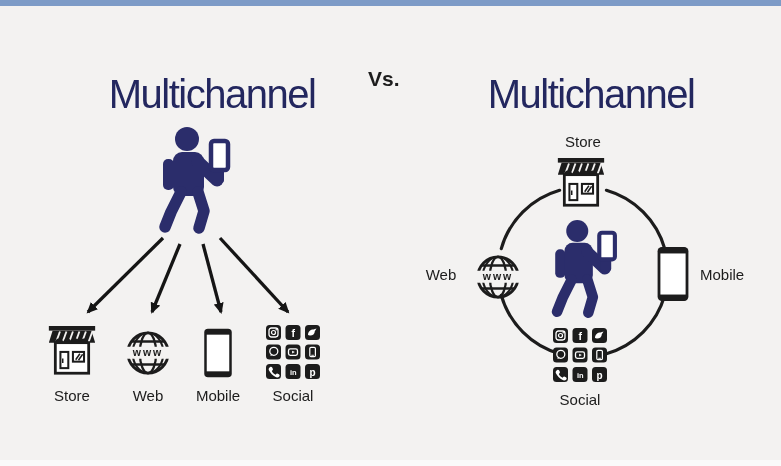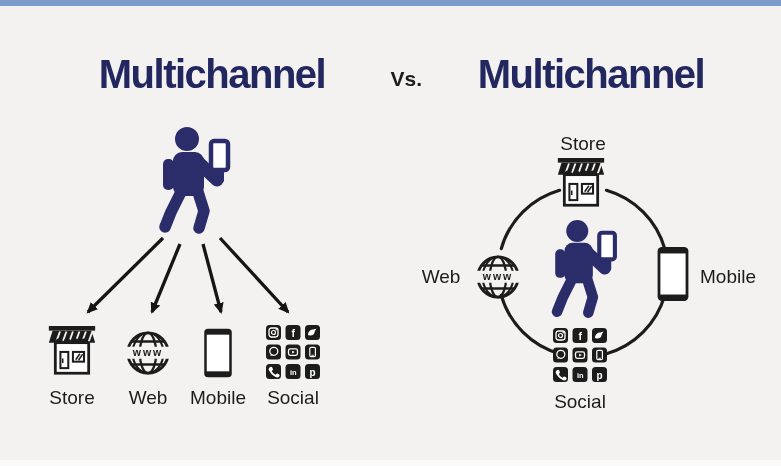--- a/index.html
+++ b/index.html
@@ -1,23 +1,23 @@
 <!DOCTYPE html>
 <html><head>
 <meta charset="utf-8">
 <style>
   html,body{margin:0;padding:0;}
   body{font-family:"Liberation Sans",sans-serif;background:#e9e9e9;}
   .canvas{position:relative;width:781px;height:466px;background:#f3f2f1;overflow:hidden;}
   .abs{position:absolute;}
   .topbar{left:0;top:0;width:781px;height:6px;background:#7d9bc7;}
   .bottomstrip{left:0;bottom:0;width:781px;height:6px;background:#fafafa;}
-  .title{font-weight:700;font-size:40px;letter-spacing:-1.5px;color:#23275f;text-align:center;white-space:nowrap;}
-  .vs{font-weight:700;font-size:21px;color:#1d1d1d;text-align:right;}
-  .chan-label{font-size:19px;color:#1c1c1c;text-align:center;white-space:nowrap;}
+  .title{font-weight:400;font-size:40px;letter-spacing:-1.5px;color:#23275f;text-align:center;white-space:nowrap;margin-top:20px;}
+  .vs{font-weight:700;font-size:21px;color:#1d1d1d;text-align:left;}
+  .chan-label{font-size:15px;color:#1c1c1c;text-align:center;white-space:nowrap;}
   svg{display:block;}
   .defs-hidden{position:absolute;width:0;height:0;overflow:hidden;}
 </style>
 </head>
 <body>
 
 <svg class="defs-hidden" aria-hidden="true">
   <defs>
 
     <symbol id="sym-person" viewBox="0 0 100 110">

